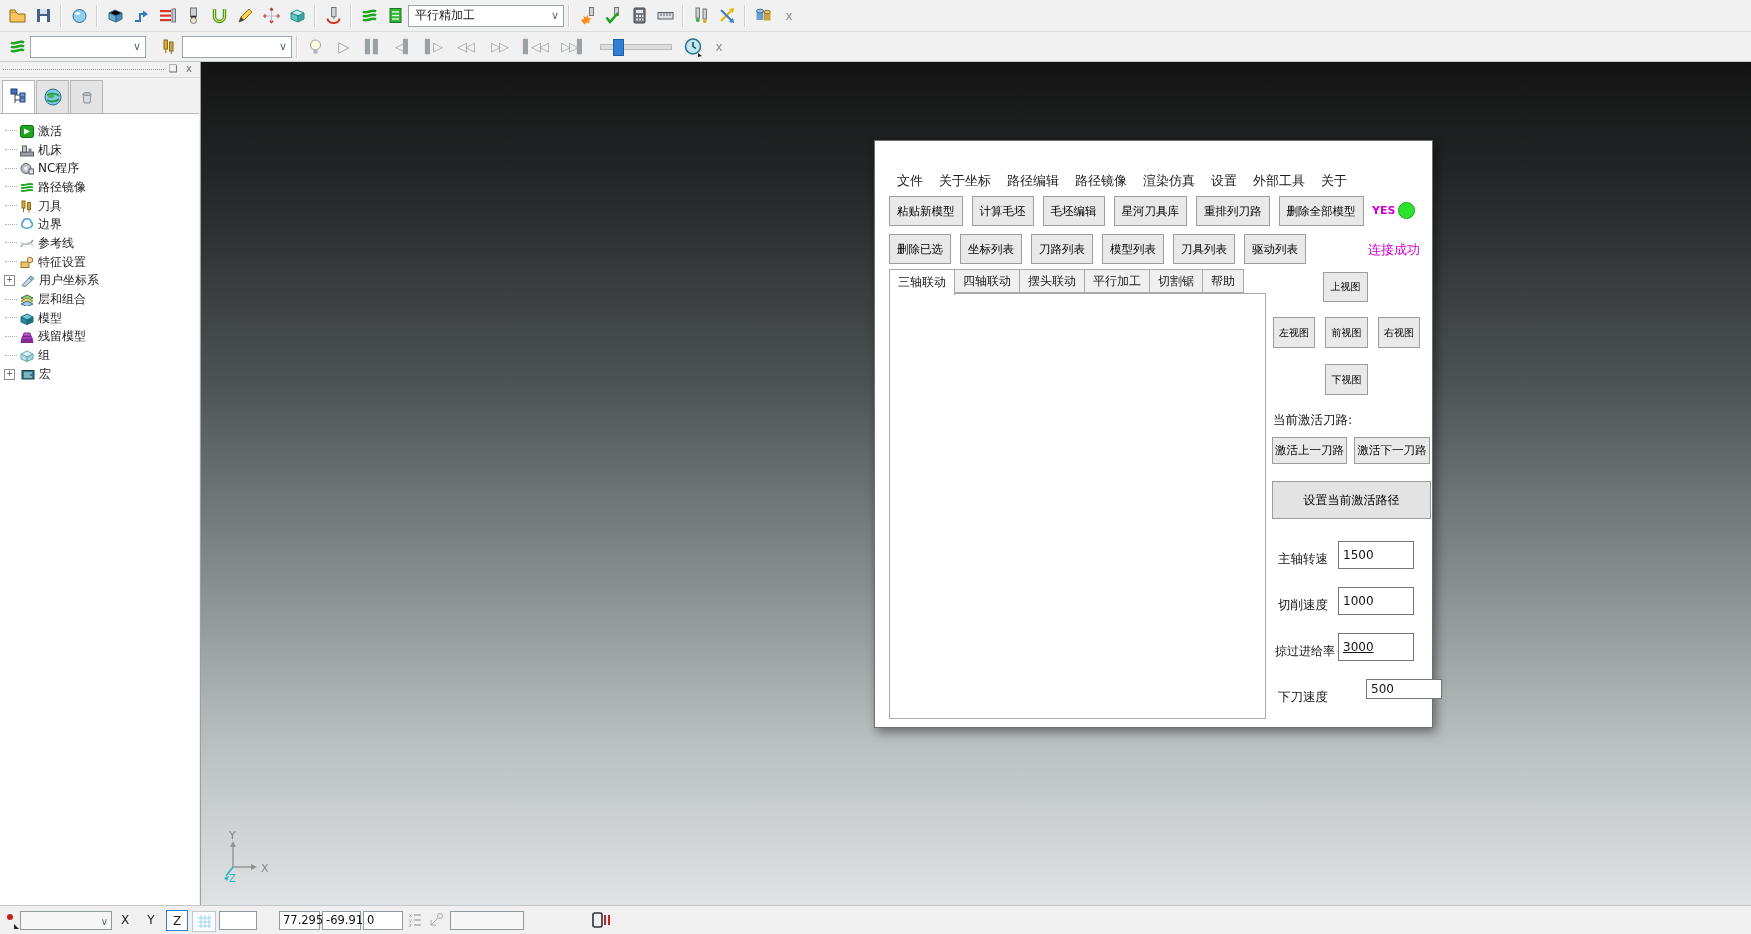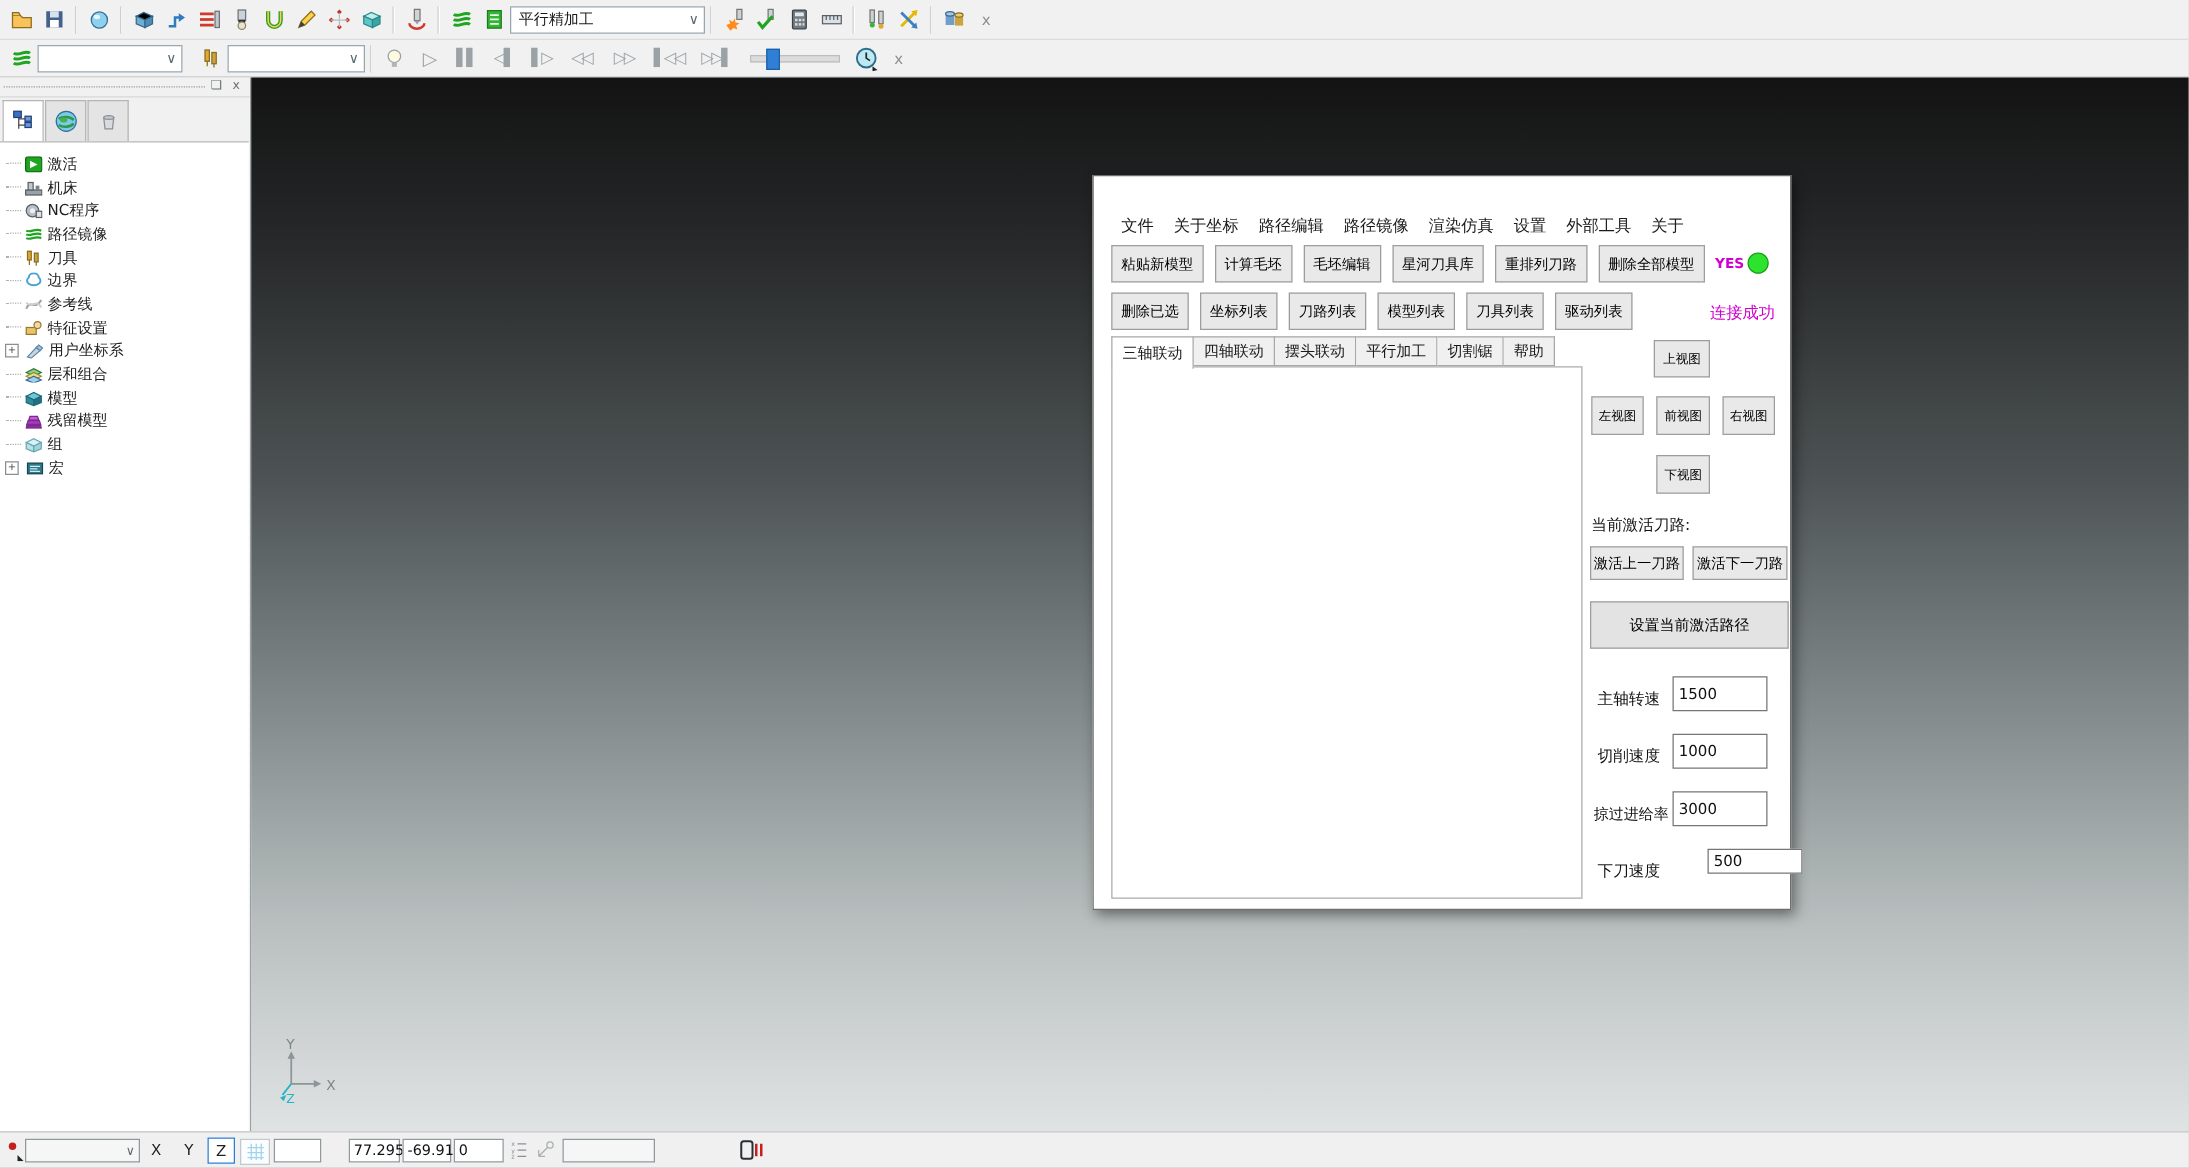--- a/index.html
+++ b/index.html
@@ -644,21 +644,21 @@
     <span class="flbl" style="left:398px;top:271px">当前激活刀路:</span>
     <div class="btn" style="left:397px;top:296px;width:75px;height:27px;font-size:11.5px">激活上一刀路</div>
     <div class="btn" style="left:479px;top:296px;width:76px;height:27px;font-size:11.5px">激活下一刀路</div>
     <div class="btn" style="left:397px;top:340px;width:159px;height:38px;background:#e3e3e3">设置当前激活路径</div>
 
     <span class="plabel" style="left:403px;top:410px">主轴转速</span>
     <input class="inp" style="left: 463px; top: 400px; width: 76px; height: 28px;" value="1500">
     <span class="plabel" style="left:403px;top:456px">切削速度</span>
     <input class="inp" style="left: 463px; top: 446px; width: 76px; height: 28px;" value="1000">
     <span class="plabel" style="left:400px;top:502px;font-size:12px">掠过进给率</span>
-    <input class="inp" style="left: 463px; top: 492px; width: 76px; height: 28px;" value="3000">
+    <input class="inp" style="left: 463px; top: 492px; width: 76px; height: 28px; text-decoration: underline;" value="3000">
     <span class="plabel" style="left:403px;top:548px">下刀速度</span>
     <input class="inp" style="left: 463px; top: 538px; width: 76px; height: 20px; margin-left: 28px;" value="500">
   </div>
 
   <div id="sbar" class="abs">
     <span class="abs" style="left:4px;top:5px"><svg width="16" height="18">
           <circle cx="6" cy="6" r="3" fill="#c42020"></circle>
           <path d="M10 13l5 5h-5z" fill="#222"></path>
         </svg></span>
     <div class="sfield" style="left:20px;width:92px;background:#f6f6f6">

